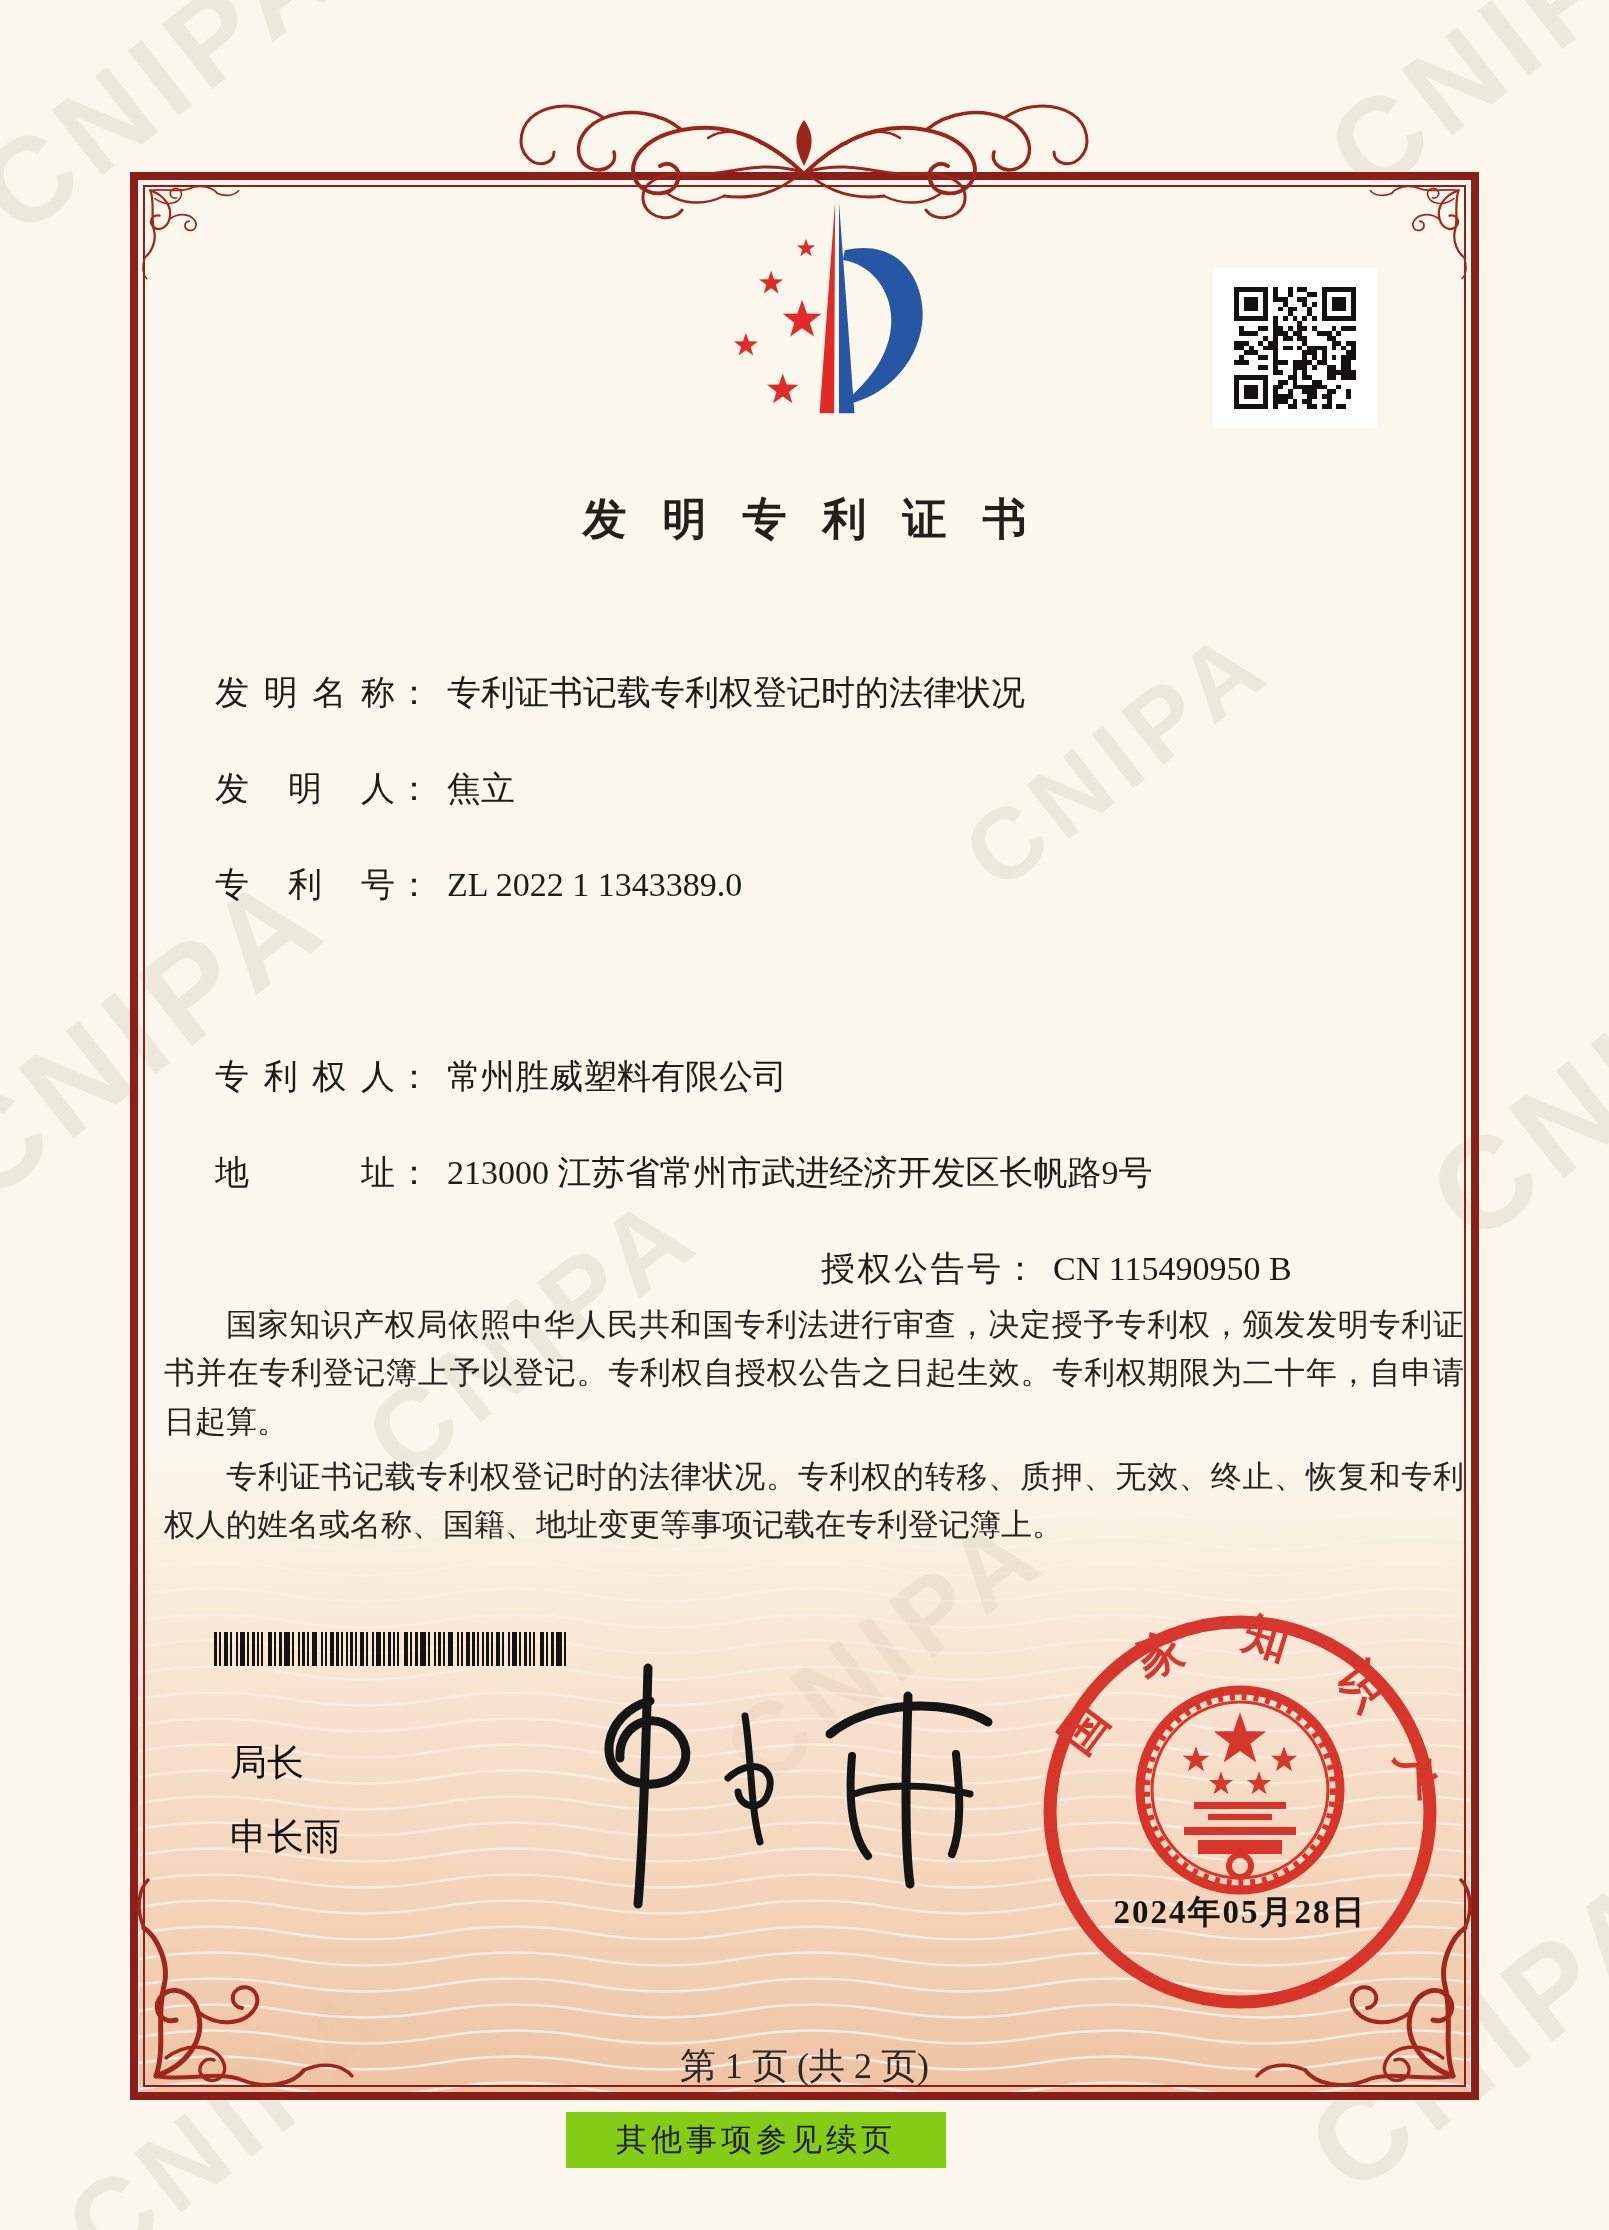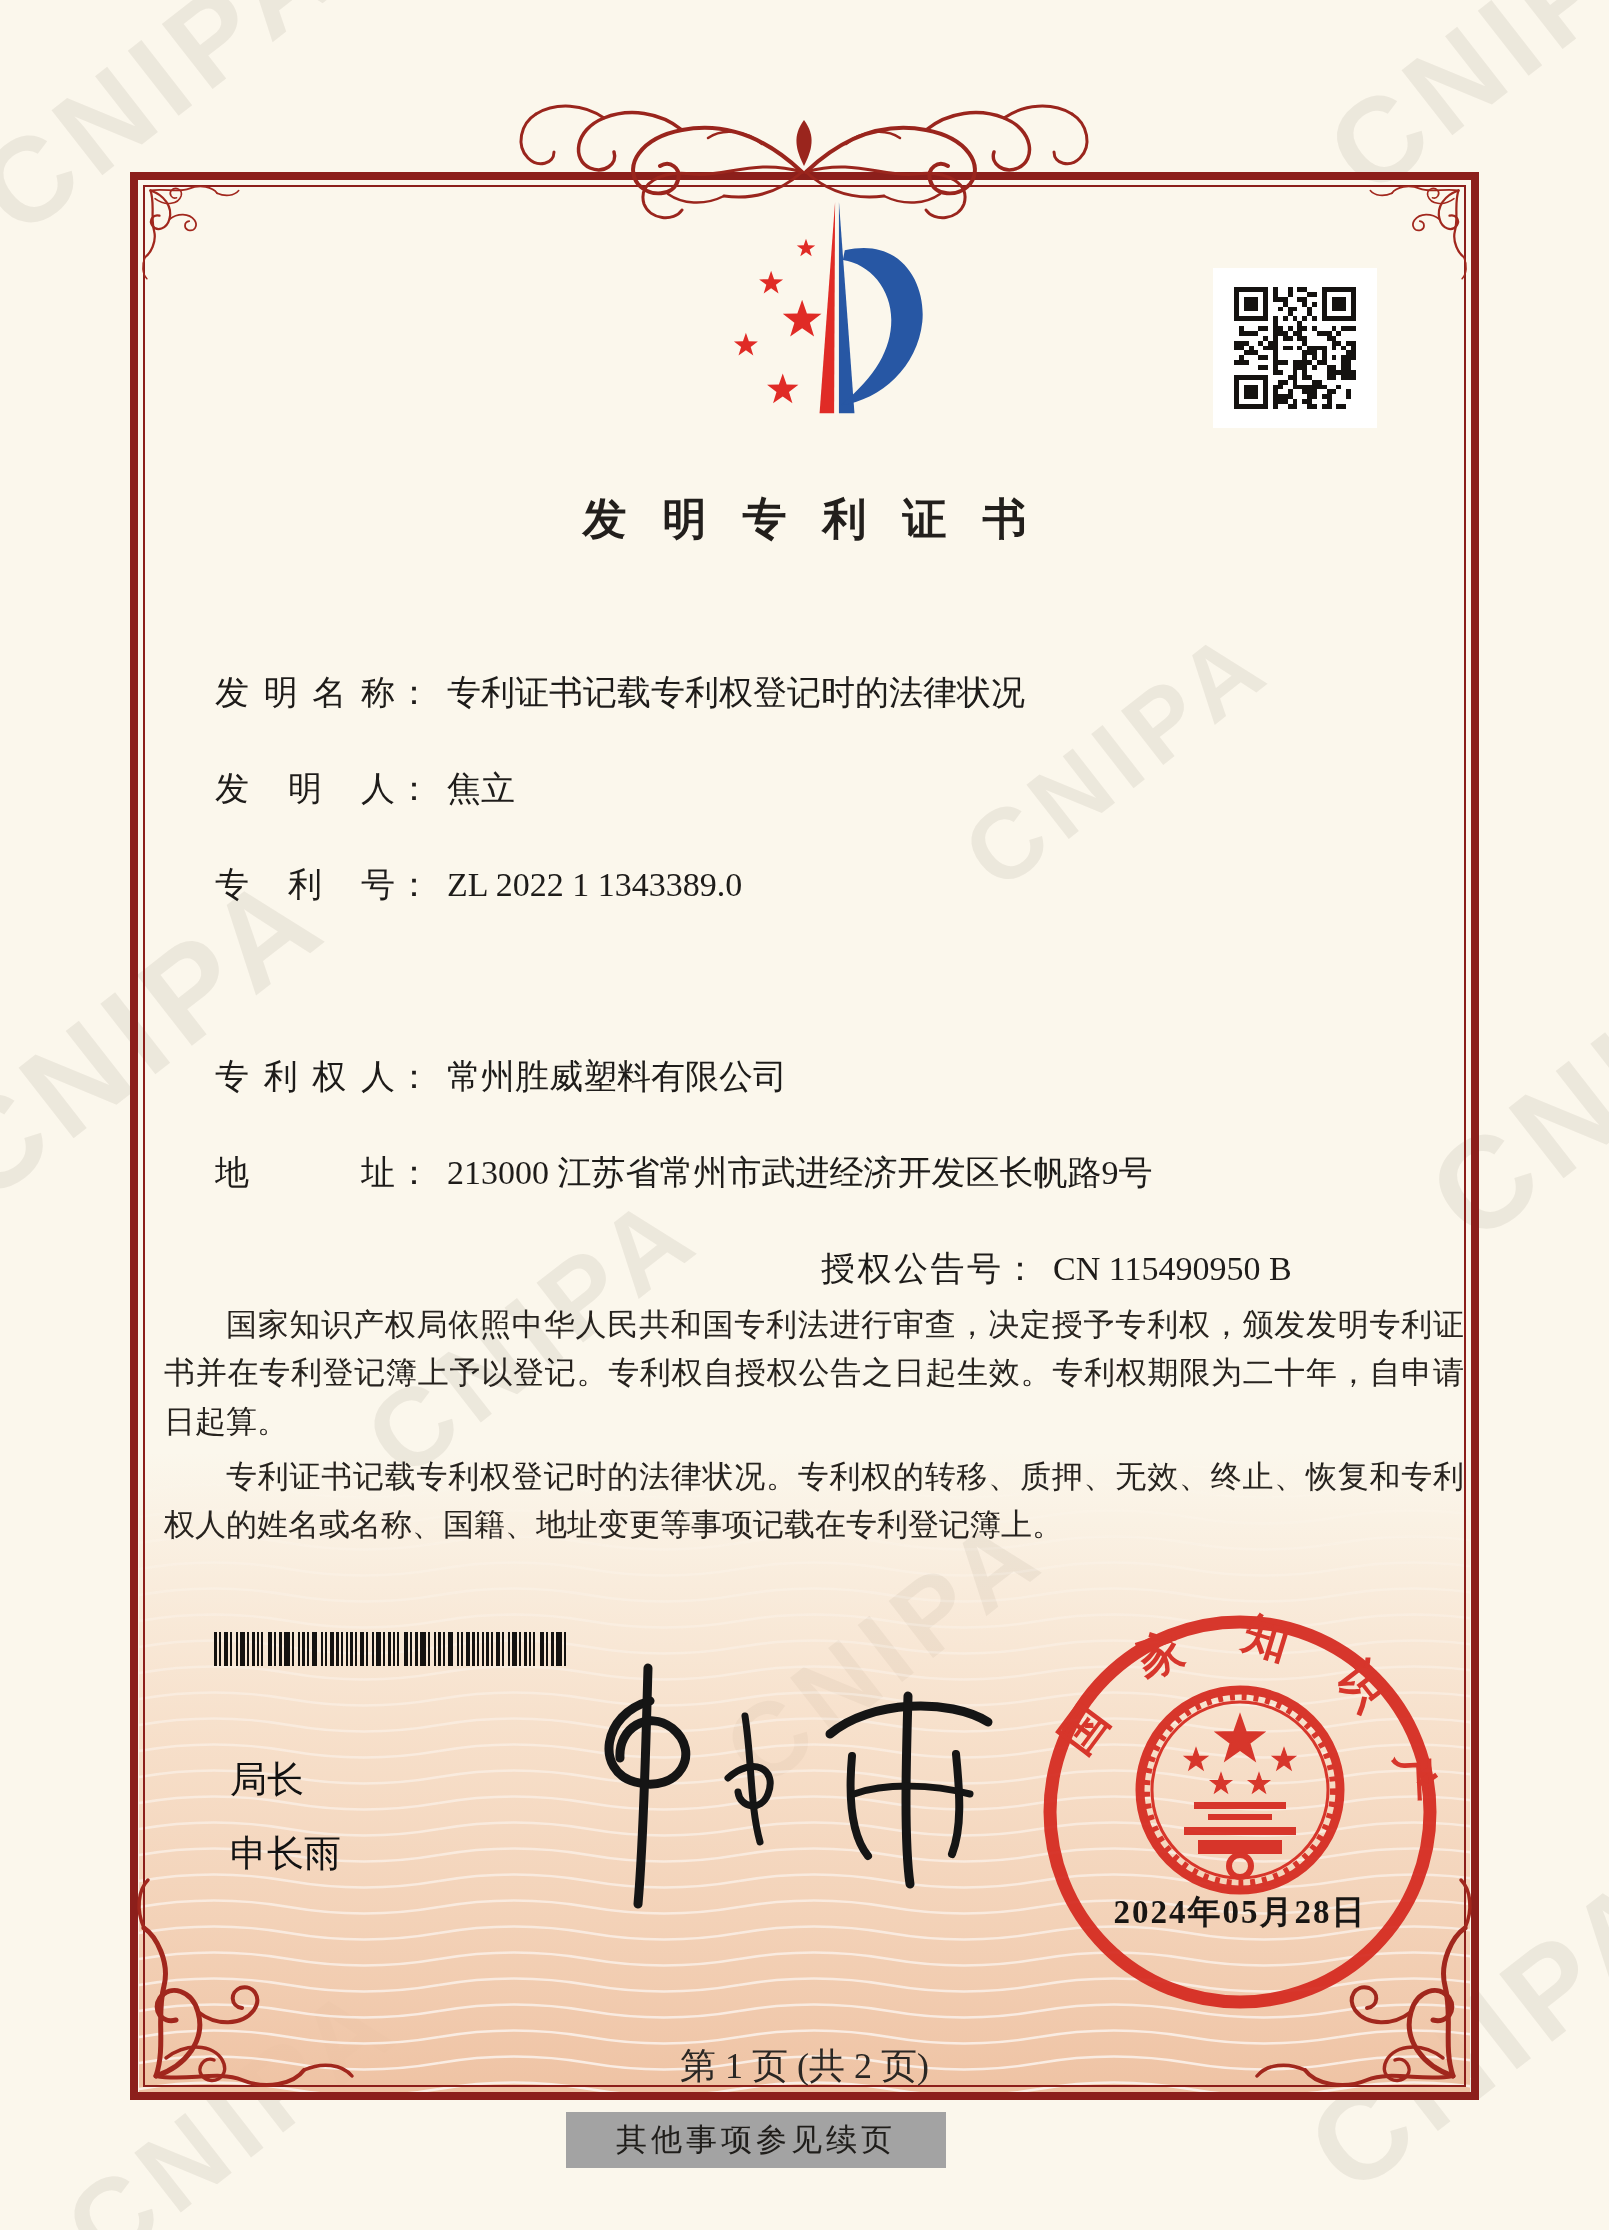--- a/index.html
+++ b/index.html
@@ -18,27 +18,27 @@
          display:flex;align-items:center;justify-content:center;}
   .title{position:absolute;left:0;top:490px;width:100%;text-align:center;font-size:44px;font-weight:700;
          letter-spacing:36px;text-indent:36px;}
   .row{position:absolute;font-size:34px;white-space:nowrap;color:#1e1c1a;}
   .flabel{display:inline-block;width:180px;text-align:justify;text-align-last:justify;text-justify:inter-character;}
   .colon{display:inline-block;margin:0 16px 0 2px;}
   .paras{position:absolute;left:157px;top:1294px;width:1314px;font-size:31px;line-height:1.56;
          text-align:justify;color:#27231f;}
   .paras p{margin:7px;text-indent:2em;}
   .barcode{position:absolute;left:214px;top:1632px;width:352px;height:34px;}
-  .signer{position:absolute;left:230px;font-size:37px;font-family:"Liberation Sans","DejaVu Sans",sans-serif;color:#121212;margin-top:17px;}
+  .signer{position:absolute;left:230px;font-size:37px;font-family:"Liberation Sans","DejaVu Sans",sans-serif;color:#121212;}
   .sig{position:absolute;left:540px;top:1656px;width:480px;height:260px;}
   .seal{position:absolute;left:1040px;top:1612px;width:400px;height:410px;}
   .sealdate{position:absolute;left:1050px;top:1890px;width:380px;text-align:center;
             font-size:33px;font-weight:700;color:#181614;letter-spacing:2px;}
   .pagenum{position:absolute;left:0;top:2042px;width:100%;text-align:center;font-size:36px;color:#2a2724;}
-  .contnote{position:absolute;left:566px;top:2112px;width:380px;height:56px;background:#a3a3a3;
+  .contnote{position:absolute;left:566px;top:2112px;width:380px;height:56px;background:#84cc16;
             display:flex;align-items:center;justify-content:center;font-size:31px;letter-spacing:4px;color:#1f1d1a;}
 </style>
 </head>
 <body>
 
 <div class="page">
 
   <div class="wm" style="left:-50px;top:10px;font-size:120px;">CNIPA</div>
   <div class="wm" style="left:1300px;top:-30px;font-size:120px;">CNIPA</div>
   <div class="wm" style="left:940px;top:700px;font-size:100px;">CNIPA</div>

